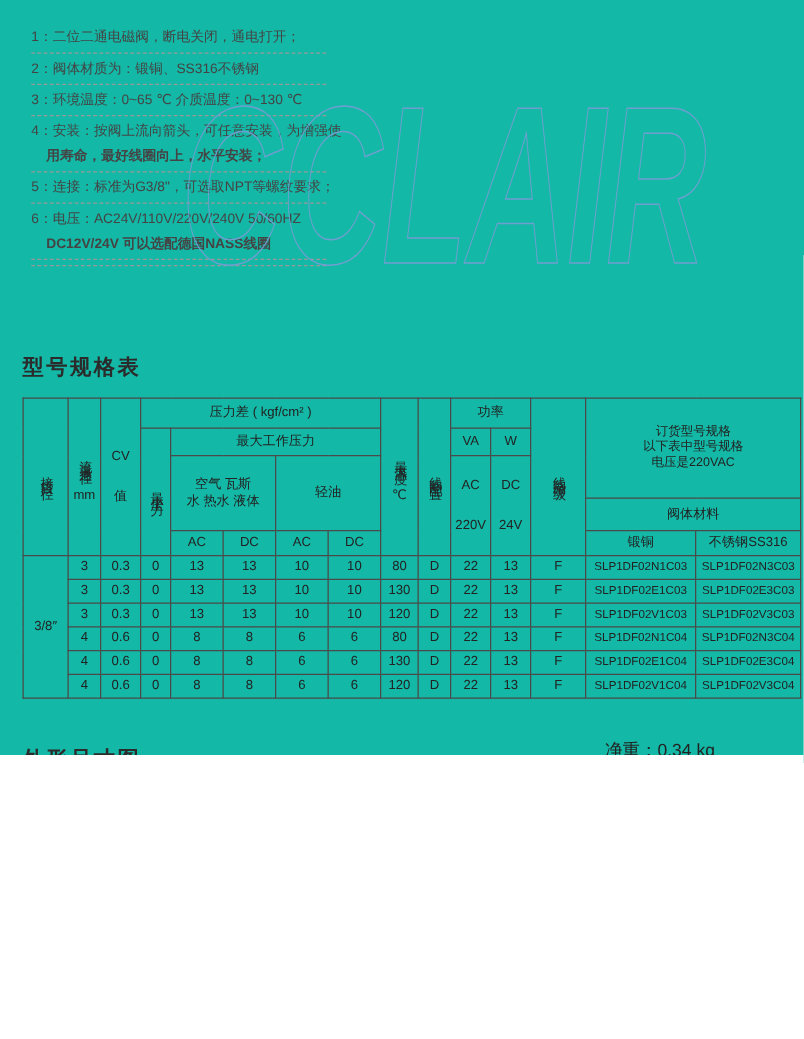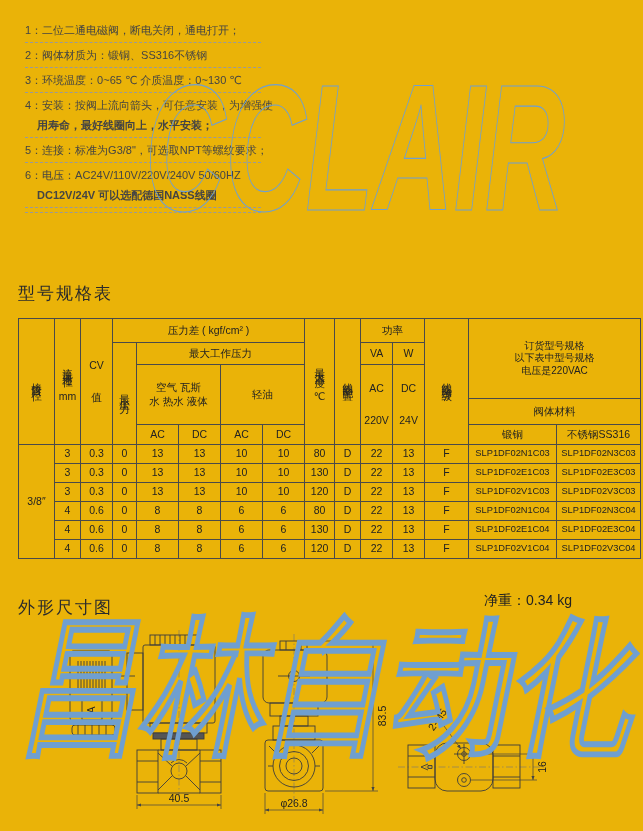--- a/index.html
+++ b/index.html
@@ -1,28 +1,28 @@
 <!DOCTYPE html>
 <html><head>
 <meta charset="utf-8">
 <style>
   html,body{margin:0;padding:0;background:#fff;}
-  .page{position:relative;width:643px;height:831px;background:#eab308;overflow:hidden;
+  .page{position:relative;width:643px;height:604px;background:#14b8a6;overflow:hidden;
         font-family:"Liberation Sans","DejaVu Sans",sans-serif;color:#3a3a3a;}
   
   .notes{position:absolute;left:25px;top:20px;width:236px;font-size:11px;color:#444;}
   .note-item{border-bottom:1px dashed #999;padding-bottom:2px;margin-bottom:2px;}
   .note-line{line-height:20px;white-space:nowrap;}
   .note-cont{padding-left:12px;font-weight:bold;}
   
   .wm{position:absolute;pointer-events:none;}
   .wm text{fill:none;stroke-width:1.2;font-weight:bold;font-style:italic;
            font-family:"Liberation Sans","DejaVu Sans",sans-serif;}
   
-  .sec-title{position:absolute;margin:0;font-size:17px;font-weight:normal;color:#2b2b2b;letter-spacing:2px;}
+  .sec-title{position:absolute;margin:0;font-size:17px;font-weight:bold;color:#2b2b2b;letter-spacing:2px;}
   .t-table{left:18px;top:282px;}
   .t-dim{left:18px;top:596px;text-align:center;}
   .net-weight{position:absolute;left:484px;top:592px;font-size:14px;color:#222;}
   
   .spec-table{position:absolute;left:18px;top:318px;width:622px;border-collapse:collapse;
               table-layout:fixed;font-size:10.5px;color:#222;}
   .spec-table th,.spec-table td{border:1px solid #4a4a4a;text-align:center;vertical-align:middle;
               padding:0 1px;font-weight:normal;line-height:1.25;overflow:hidden;}
   .spec-table{border:1.5px solid #333;}
   .v{writing-mode:vertical-lr;text-orientation:upright;display:inline-block;letter-spacing:3px;}

